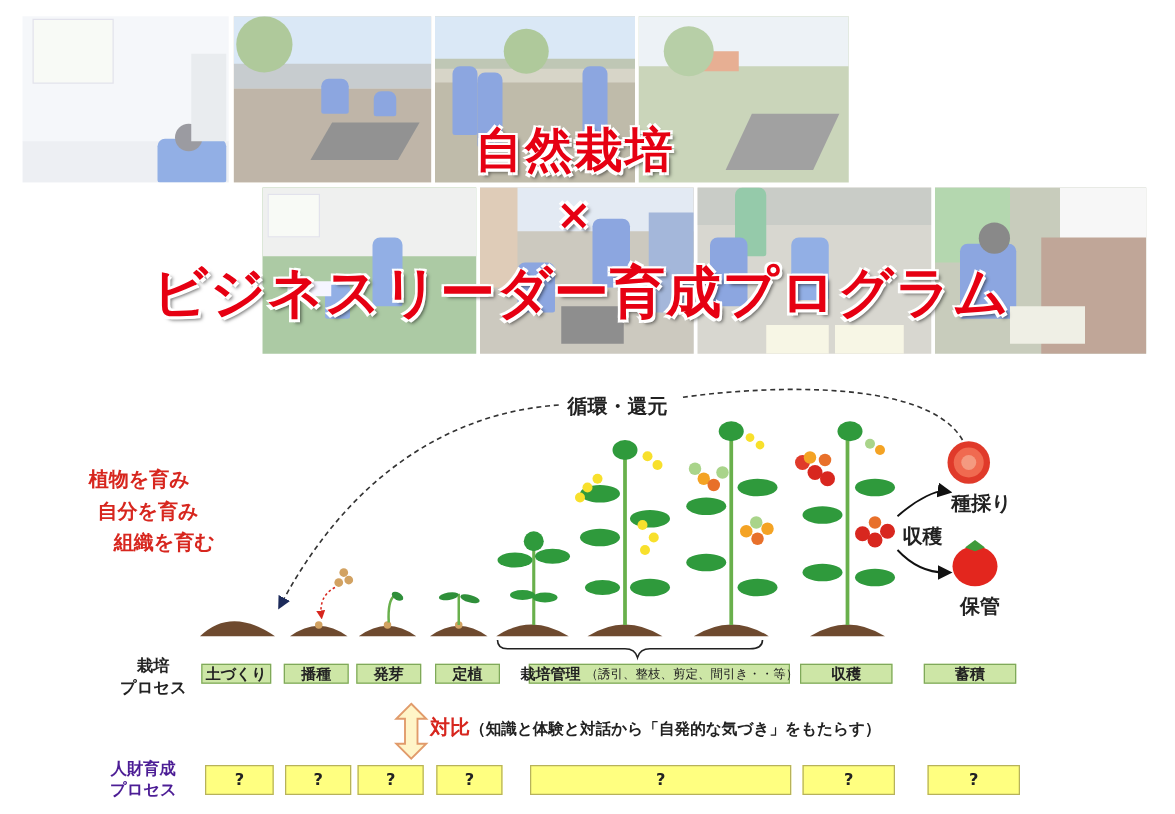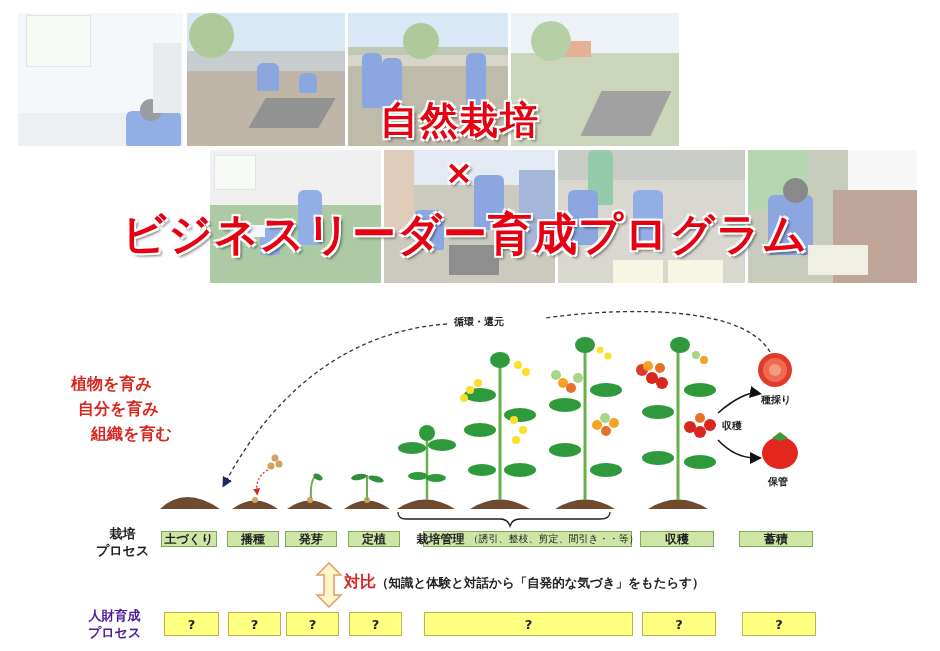--- a/index.html
+++ b/index.html
@@ -19,21 +19,21 @@
     position: absolute; left: 0; width: 940px; text-align: center;
     color: #e60012; font-weight: bold;
     font-family: "DejaVu Sans", sans-serif;
     text-shadow: 2px 2px 0 #ffffff, -2px -2px 0 #ffffff, 2px -2px 0 #ffffff, -2px 2px 0 #ffffff,
                  3px 3px 3px rgba(0,0,0,0.55);
     letter-spacing: 2px;
   }
 
   .slogan { position: absolute; color: #d7261e; font-weight: bold; font-size: 16px; }
 
-  .label-dark { position: absolute; font-size: 10px; font-weight: bold; color: #222; }
+  .label-dark { position: absolute; font-size: 16px; font-weight: bold; color: #222; }
 
   .row-label { position: absolute; font-weight: bold; font-size: 13px; text-align: center; line-height: 17px; }
 
   .proc-box {
     position: absolute; height: 16px; background: #cde6a6; border: 1px solid #7fa95a;
     font-size: 12px; font-weight: bold; color: #222;
     display: flex; align-items: center; justify-content: center; white-space: nowrap;
   }
   .proc-box .sub { font-size: 10px; font-weight: normal; margin-left: 4px; }
 

